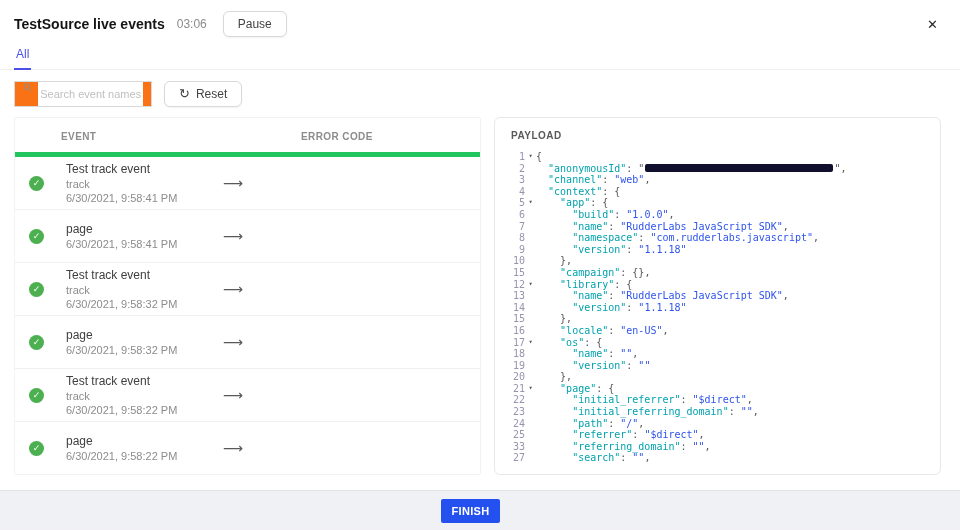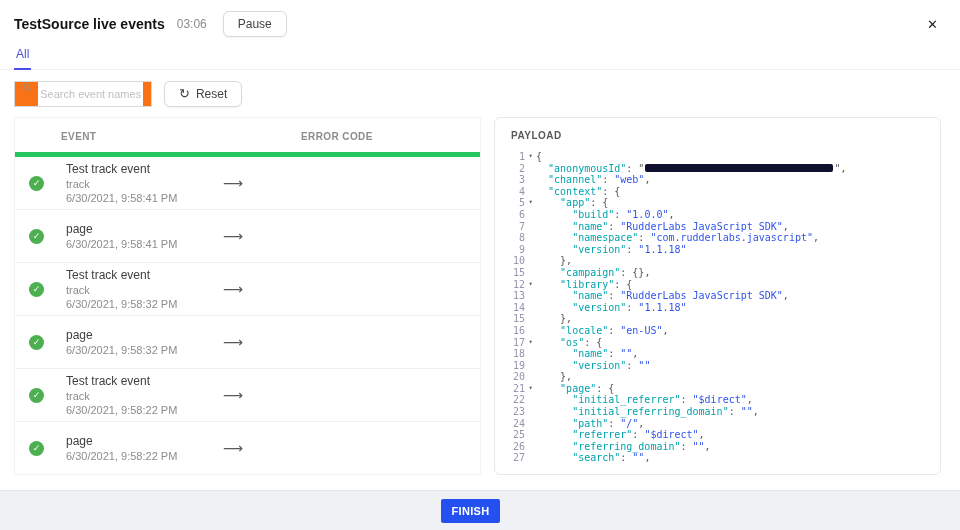--- a/index.html
+++ b/index.html
@@ -342,21 +342,21 @@
     <span class="ln">24</span>
     <span class="caret hide"></span>
     <span class="src">      <span class="tk-k">"path"</span><span class="tk-p">: </span><span class="tk-s">"/"</span><span class="tk-p">,</span></span>
   </div>
           <div class="cl">
     <span class="ln">25</span>
     <span class="caret hide"></span>
     <span class="src">      <span class="tk-k">"referrer"</span><span class="tk-p">: </span><span class="tk-s">"$direct"</span><span class="tk-p">,</span></span>
   </div>
           <div class="cl">
-    <span class="ln">26</span>
+    <span class="ln">33</span>
     <span class="caret hide"></span>
     <span class="src">      <span class="tk-k">"referring_domain"</span><span class="tk-p">: </span><span class="tk-s">""</span><span class="tk-p">,</span></span>
   </div>
           <div class="cl">
     <span class="ln">27</span>
     <span class="caret hide"></span>
     <span class="src">      <span class="tk-k">"search"</span><span class="tk-p">: </span><span class="tk-s">""</span><span class="tk-p">,</span></span>
   </div>
         </div>
     </section>

